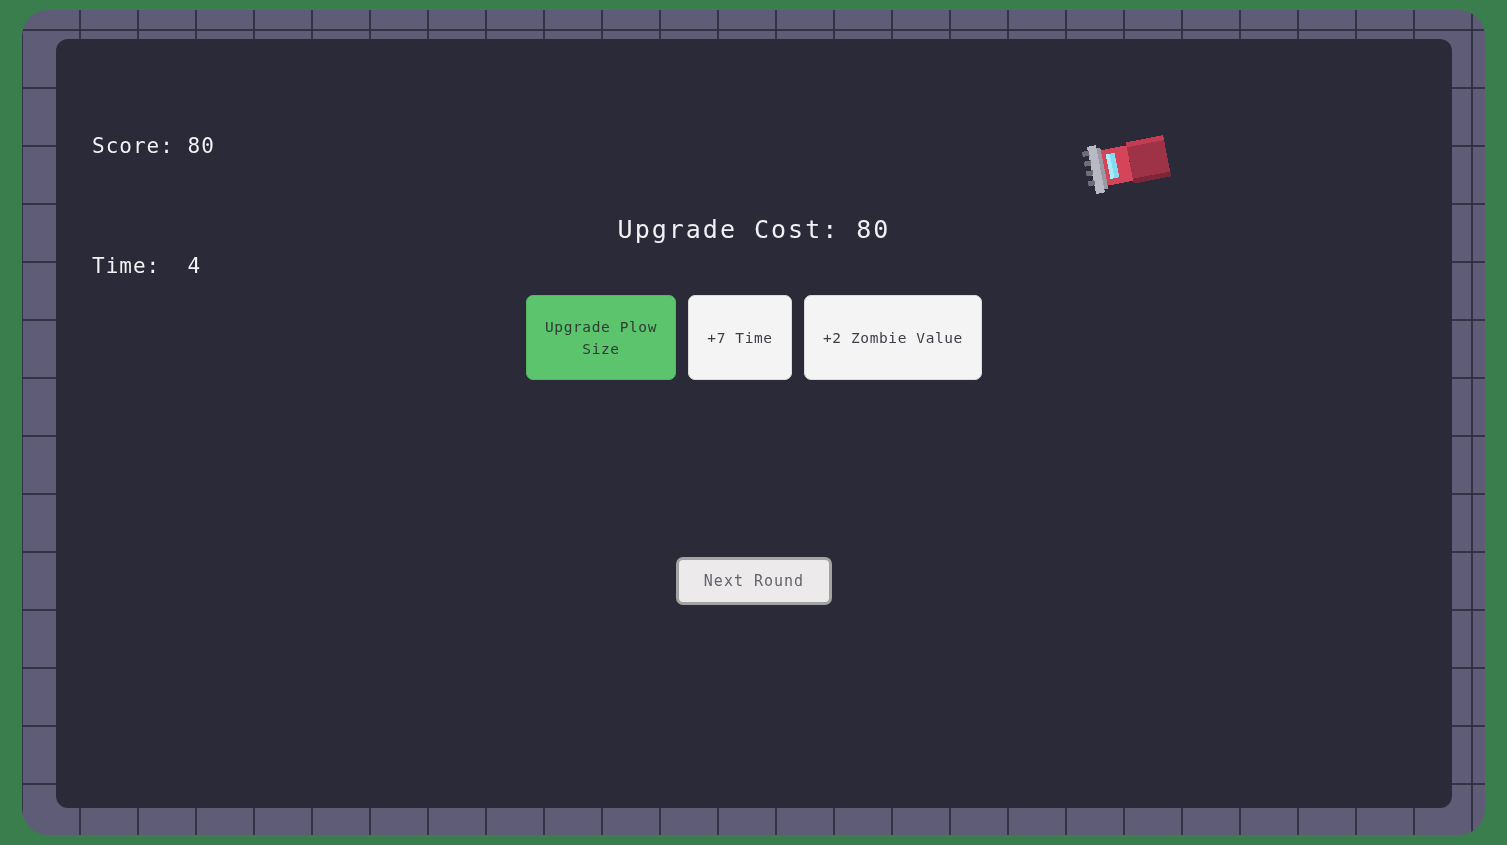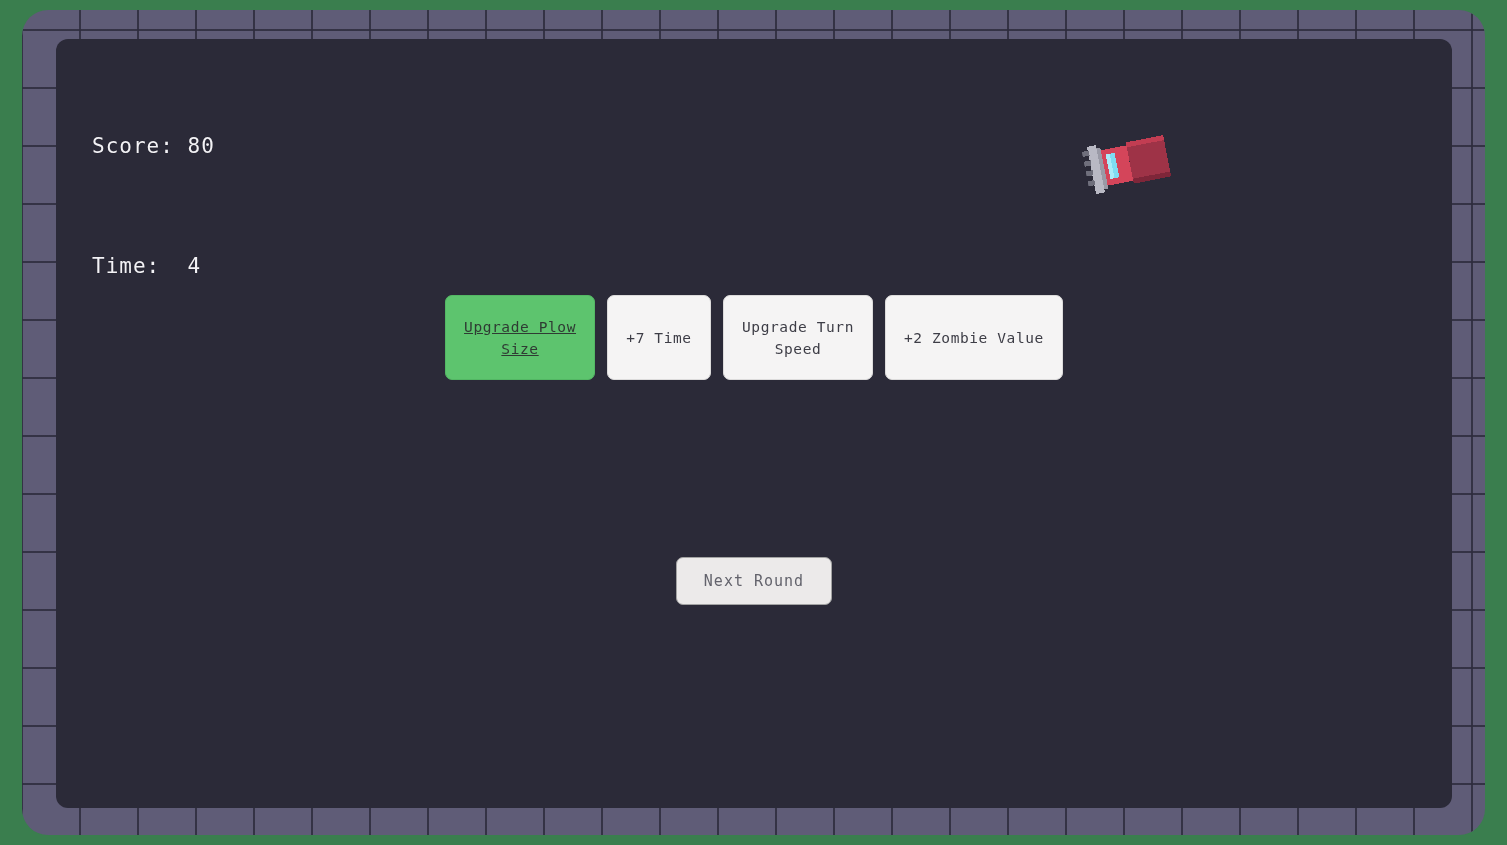--- a/index.html
+++ b/index.html
@@ -131,37 +131,36 @@
     display:flex;
     align-items:center;
     justify-content:center;
     cursor:pointer;
     white-space:pre-line;
   }
   .upgrade-btn.selected {
     background:#5dc46e;
     border-color:#53b764;
     color:#2f3b33;
-    text-decoration:underline;
   }
 
   
   #next-round-wrap {
     position:absolute;
     top:518px;
     left:0;
     width:100%;
     display:flex;
     justify-content:center;
   }
   #next-round-btn {
     width:156px;
     height:48px;
     background:#eceaea;
-    border:1px solid #a3a3a3;
+    border:3px solid #a3a3a3;
     border-radius:7px;
     color:#63636c;
     font-family:"DejaVu Sans Mono", monospace;
     font-size:15px;
     letter-spacing:1px;
     display:flex;
     align-items:center;
     justify-content:center;
     cursor:pointer;
     white-space:pre;
@@ -199,27 +198,26 @@
         <rect x="23" y="17" width="4" height="25" fill="#a9ecf8"></rect>
 
         <rect x="45" y="9" width="38" height="42" fill="#9e3347"></rect>
         <rect x="45" y="9" width="38" height="5" fill="#c23d52"></rect>
         <rect x="45" y="46" width="38" height="5" fill="#7e2639"></rect>
       </svg>
     </div>
 
     <div id="upgrade-menu">
 
+      <div id="upgrade-cost">Upgrade Cost: 80</div>
 
       <div id="upgrade-row">
         <button class="upgrade-btn selected">Upgrade Plow
 Size</button>
         <button class="upgrade-btn">+7 Time</button>
-        <button class="upgrade-btn">Upgrade Turn
-Speed</button>
         <button class="upgrade-btn">+2 Zombie Value</button>
       </div>
 
       <div id="next-round-wrap">
         <button id="next-round-btn">Next Round</button>
       </div>
 
     </div>
   </div>
 </div>

